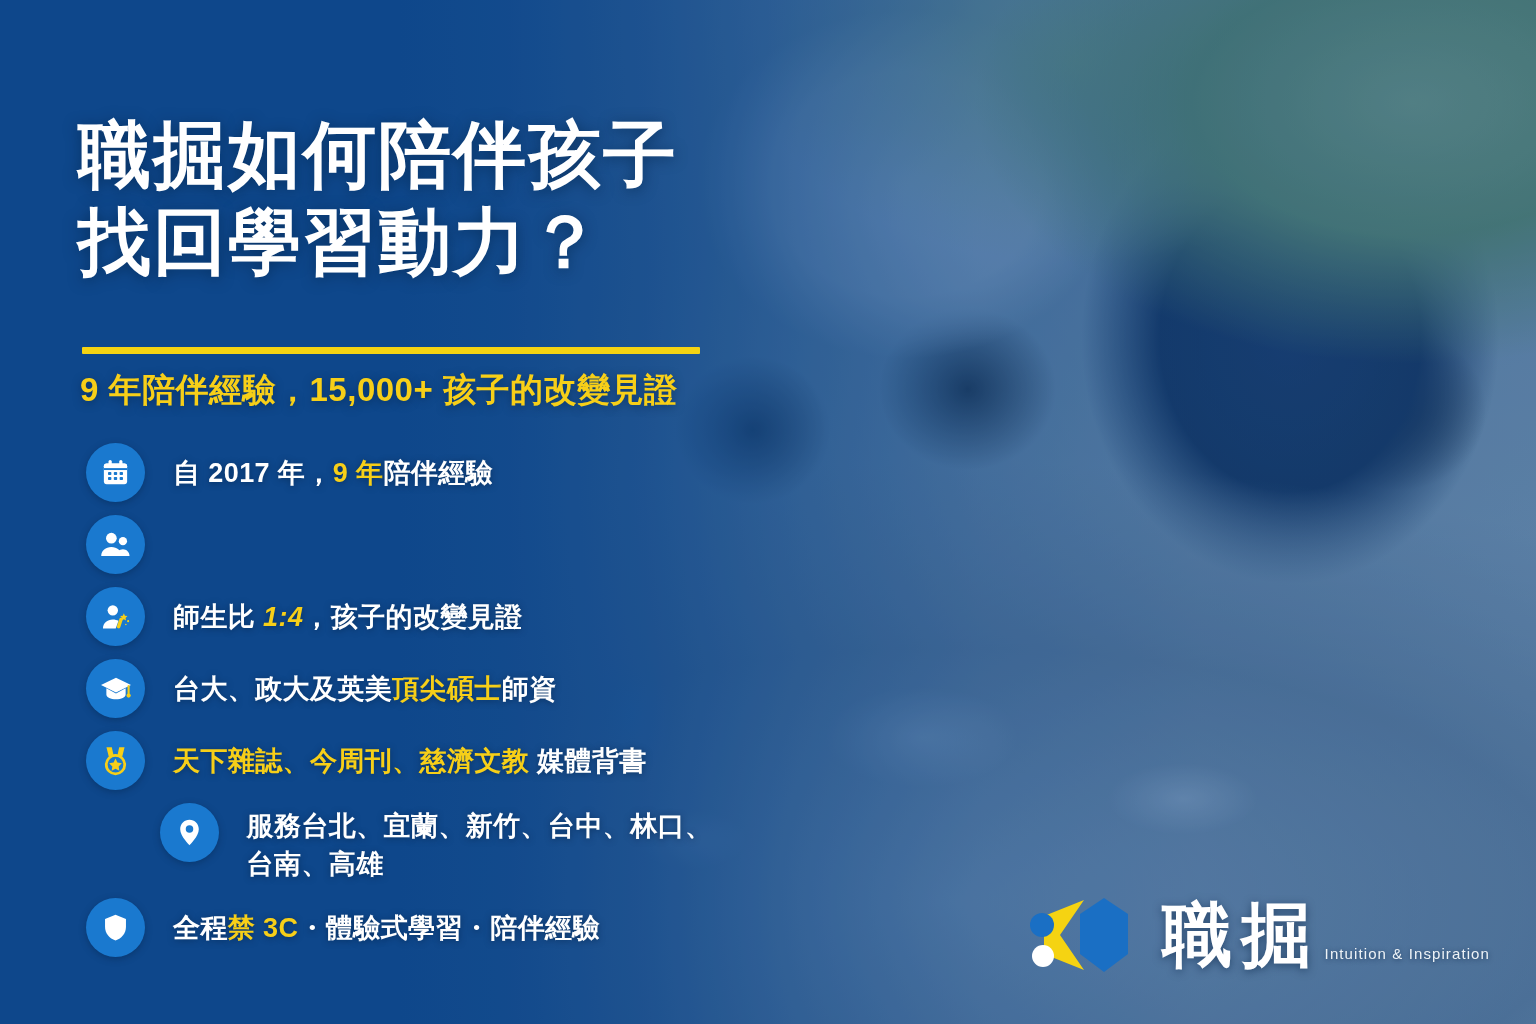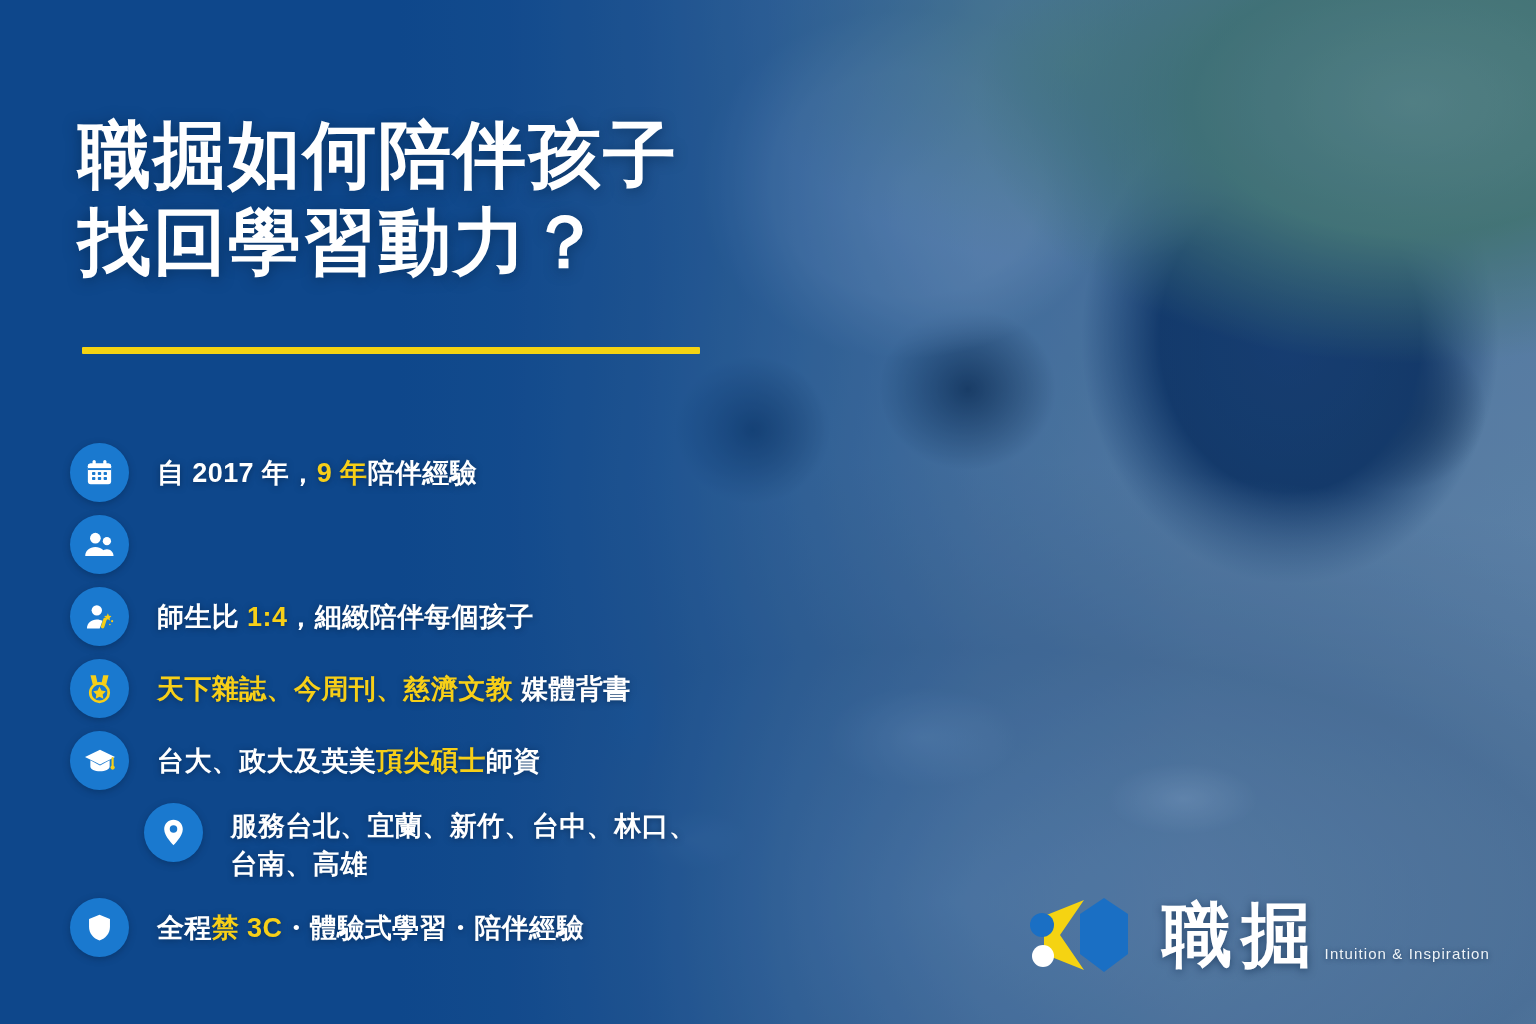--- a/index.html
+++ b/index.html
@@ -81,21 +81,21 @@
   }
 
   .subtitle {
     position:absolute; left:80px; top:368px;
     color:#f7cf18;
     font-size:33px; font-weight:700; letter-spacing:.5px;
     text-shadow:0 2px 8px rgba(4,32,66,.5);
   }
 
   .bullets {
-    position:absolute; left:70px; top:443px;
+    position:absolute; left:86px; top:443px;
     width:700px;
   }
   .bullet {
     display:flex; align-items:flex-start;
     margin-bottom:13px;
     min-height:58px;
   }
   .bullet.tall { min-height:82px;justify-content:center; }
 
   .bi-circle {
@@ -146,20 +146,21 @@
   <div class="tint"></div>
   <div class="tint-flat"></div>
 
   <div class="content">
 
     <h1 class="headline" style="white-space: pre-line;">職掘如何陪伴孩子
 找回學習動力？</h1>
 
     <div class="divider"></div>
 
+    <div class="subtitle">9 年陪伴經驗，15,000+ 孩子的改變見證</div>
 
     <div class="bullets">
 
       <div class="bullet">
         <span class="bi-circle">
           <svg width="31" height="31" viewBox="0 0 24 24">
             <rect x="3" y="5" width="18" height="16" rx="2.2" fill="#fff"></rect>
             <rect x="3" y="5" width="18" height="4.2" rx="2.2" fill="#fff"></rect>
             <rect x="6.6" y="2.3" width="2.5" height="4.6" rx="1.25" fill="#fff"></rect>
             <rect x="14.9" y="2.3" width="2.5" height="4.6" rx="1.25" fill="#fff"></rect>
@@ -190,45 +191,45 @@
         <span class="bi-circle">
           <svg width="32" height="32" viewBox="0 0 24 24">
             <circle cx="9.6" cy="7" r="3.9" fill="#fff"></circle>
             <path d="M2.2 20.6c0-4.1 3.3-6.8 7.4-6.8 1.6 0 3.1.4 4.3 1.1l-2.1 5.7z" fill="#fff"></path>
             <rect x="13.6" y="12.4" width="2.6" height="8.3" rx="1.2" fill="#f7cf18" transform="rotate(18 14.9 16.5)"></rect>
             <path d="M17.9 9.2l.8 1.8 1.9.3-1.4 1.4.3 1.9-1.6-.9-1.7.9.3-1.9-1.4-1.4 2-.3z" fill="#f7cf18"></path>
             <circle cx="21.1" cy="15.1" r=".8" fill="#f7cf18"></circle>
             <circle cx="19.4" cy="17.6" r=".6" fill="#f7cf18"></circle>
           </svg>
         </span>
-        <span class="bi-text"><span style="white-space: pre-line;">師生比 </span><span class="hl" style="white-space: pre-line;">1:4</span><span style="white-space: pre-line;">，細緻陪伴每個孩子</span></span>
+        <span class="bi-text"><span style="white-space: pre-line;">師生比 </span><span class="hl" style="white-space: pre-line; font-style: italic;">1:4</span><span style="white-space: pre-line;">，孩子的改變見證</span></span>
+      </div>
+
+      <div class="bullet">
+        <span class="bi-circle">
+          <svg width="34" height="34" viewBox="0 0 24 24">
+            <path d="M12 4L1.4 9.2 12 14.4l10.6-5.2z" fill="#fff"></path>
+            <path d="M5.2 11.5v4.4c0 1.9 3.1 3.4 6.8 3.4s6.8-1.5 6.8-3.4v-4.4L12 15.1z" fill="#fff"></path>
+            <path d="M20.9 9.9v5.5" stroke="#f7cf18" stroke-width="1.5" stroke-linecap="round" fill="none"></path>
+            <circle cx="20.9" cy="16.6" r="1.5" fill="#f7cf18"></circle>
+          </svg>
+        </span>
+        <span class="bi-text"><span style="white-space: pre-line;">台大、政大及英美</span><span class="hl" style="white-space: pre-line;">頂尖碩士</span><span style="white-space: pre-line;">師資</span></span>
       </div>
 
       <div class="bullet">
         <span class="bi-circle">
           <svg width="33" height="33" viewBox="0 0 24 24">
             <path d="M5.4 2.4h3.9l1.2 5.4-3.4 1.3z" fill="#f7cf18"></path>
             <path d="M18.6 2.4h-3.9l-1.2 5.4 3.4 1.3z" fill="#f7cf18"></path>
             <circle cx="12" cy="15" r="6.7" fill="none" stroke="#f7cf18" stroke-width="2"></circle>
             <path d="M12 10.6l1.4 2.9 3.2.5-2.3 2.3.5 3.2-2.8-1.5-2.8 1.5.5-3.2-2.3-2.3 3.2-.5z" fill="#f7cf18"></path>
           </svg>
         </span>
         <span class="bi-text"><span class="hl" style="white-space: pre-line;">天下雜誌、今周刊、慈濟文教</span><span style="white-space: pre-line;">  媒體背書</span></span>
-      </div>
-
-      <div class="bullet">
-        <span class="bi-circle">
-          <svg width="34" height="34" viewBox="0 0 24 24">
-            <path d="M12 4L1.4 9.2 12 14.4l10.6-5.2z" fill="#fff"></path>
-            <path d="M5.2 11.5v4.4c0 1.9 3.1 3.4 6.8 3.4s6.8-1.5 6.8-3.4v-4.4L12 15.1z" fill="#fff"></path>
-            <path d="M20.9 9.9v5.5" stroke="#f7cf18" stroke-width="1.5" stroke-linecap="round" fill="none"></path>
-            <circle cx="20.9" cy="16.6" r="1.5" fill="#f7cf18"></circle>
-          </svg>
-        </span>
-        <span class="bi-text"><span style="white-space: pre-line;">台大、政大及英美</span><span class="hl" style="white-space: pre-line;">頂尖碩士</span><span style="white-space: pre-line;">師資</span></span>
       </div>
 
       <div class="bullet tall">
         <span class="bi-circle">
           <svg width="31" height="31" viewBox="0 0 24 24">
             <path d="M12 2.2c-4 0-7.2 3.2-7.2 7.2 0 5.4 7.2 12.4 7.2 12.4s7.2-7 7.2-12.4c0-4-3.2-7.2-7.2-7.2z" fill="#fff"></path>
             <circle cx="12" cy="9.2" r="2.9" fill="#1a79cf"></circle>
           </svg>
         </span>
         <span class="bi-text two-line"><span style="white-space: pre-line;">服務台北、宜蘭、新竹、台中、林口、

